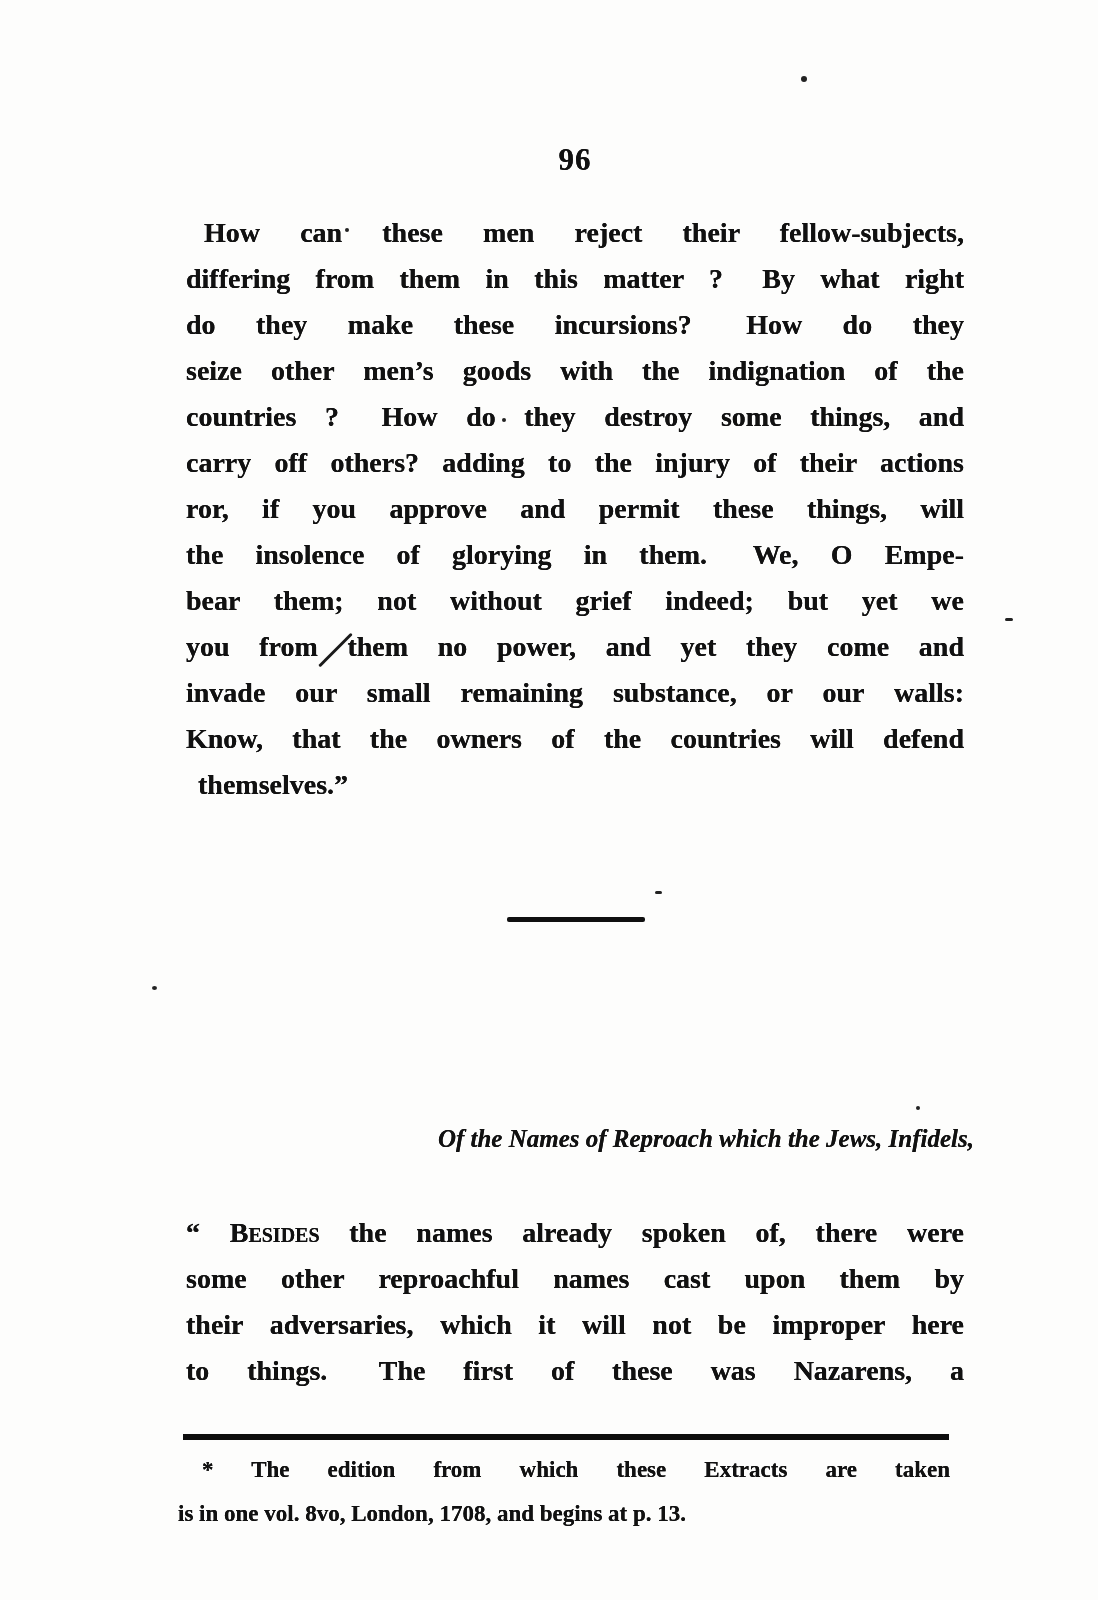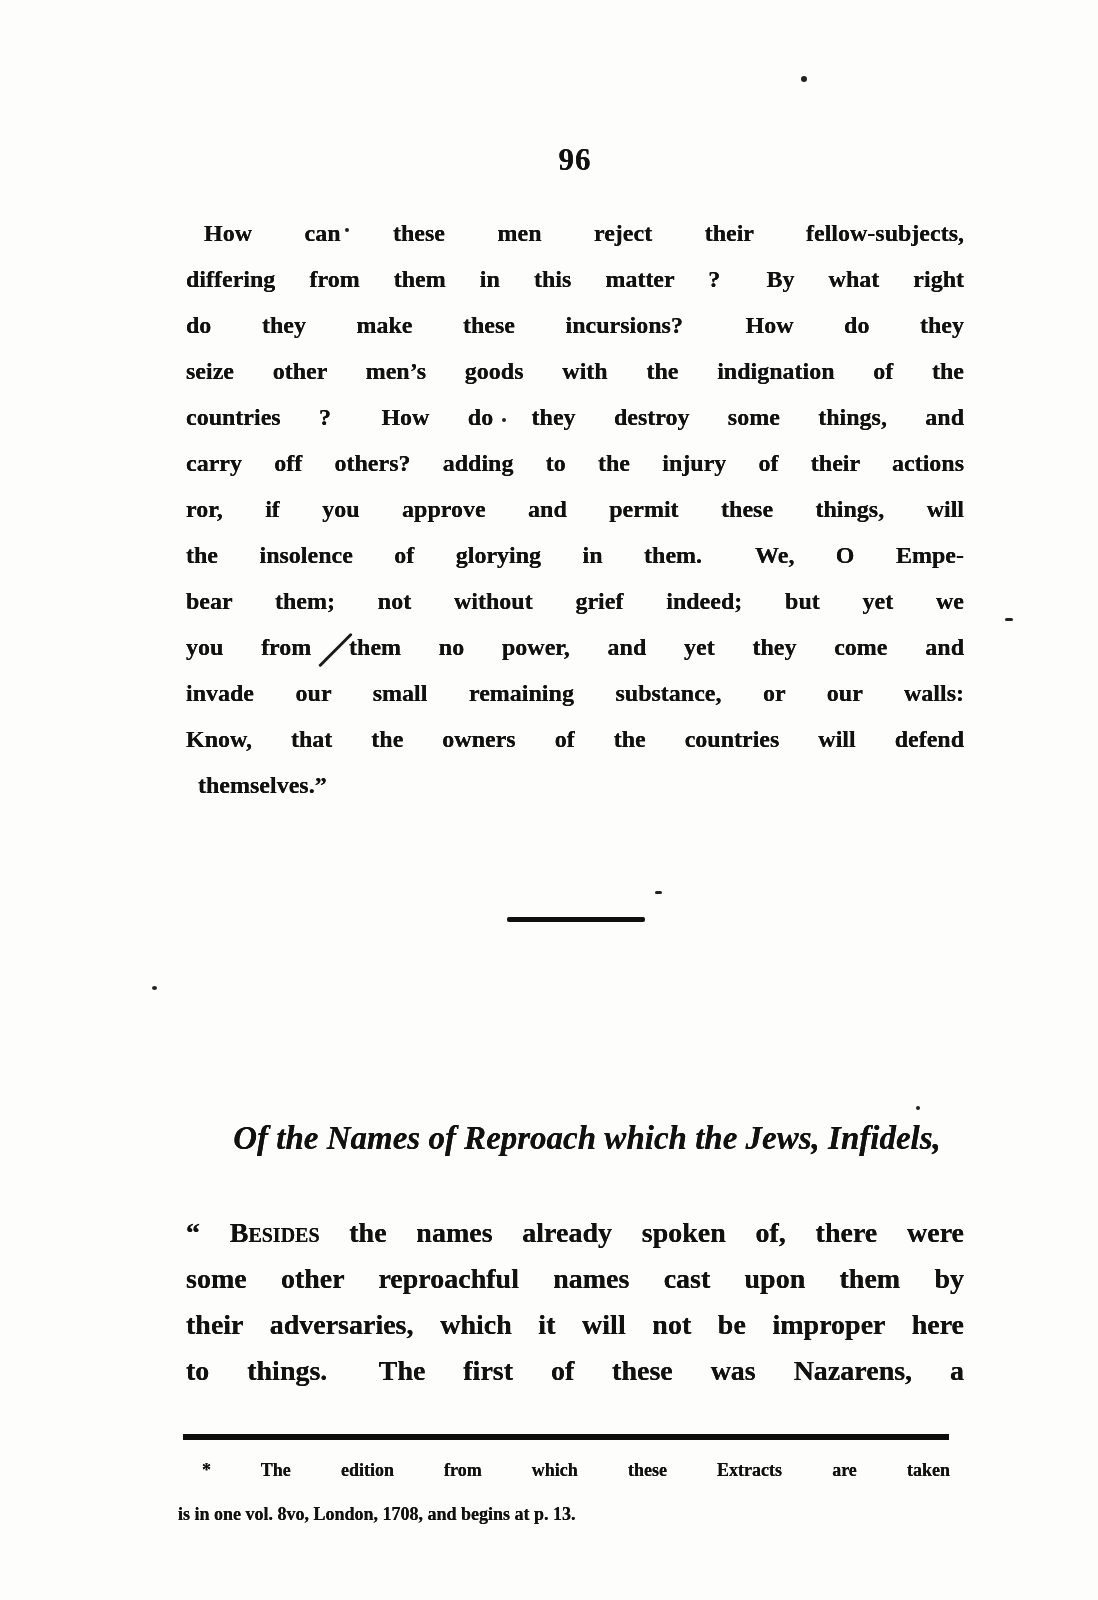--- a/index.html
+++ b/index.html
@@ -13,50 +13,50 @@
     font-weight: 700;
     overflow: hidden;
   }
   .ink { text-shadow: 0 0 0.6px currentColor; }
   .pageno {
     position: absolute; left: 186px; top: 142px; width: 778px;
     text-align: center; font-size: 31px; letter-spacing: 1px;
   }
   .para1 {
     position: absolute; left: 186px; top: 210px; width: 778px;
-    font-size: 24px; line-height: 46px;
+    font-size: 28px; line-height: 46px;
   }
   .para2 {
     position: absolute; left: 186px; top: 1210px; width: 778px;
     font-size: 28px; line-height: 46px;
   }
   .jline { text-align: justify; text-align-last: justify; }
   .lline { text-align: left; text-align-last: auto; margin-left: 12px; }
   .indent1 { text-indent: 18px; }
   .divider {
     position: absolute; left: 507px; top: 917px; width: 138px; height: 5px;
     background: #101010; border-radius: 2px;
   }
   .heading {
     position: absolute; left: 160px; top: 974px; width: 830px;
     text-align: center; font-variant: small-caps;
     font-size: 33px; line-height: 57px; letter-spacing: 1px; word-spacing: 9px;
   }
   .subtitle {
-    position: absolute; left: 188px; top: 1112px; width: 798px;
-    text-align: center; font-style: italic; font-size: 33px; line-height: 53px;
+    position: absolute; left: 176px; top: 1112px; width: 798px;
+    text-align: right; font-style: italic; font-size: 25px; line-height: 53px;
   }
   .sc { font-variant: small-caps; }
   .footrule {
     position: absolute; left: 183px; top: 1434px; width: 766px; height: 6px;
     background: #0d0d0d;
   }
   .footnote {
     position: absolute; left: 178px; top: 1448px; width: 772px;
-    font-size: 18px; line-height: 44px;
+    font-size: 23px; line-height: 44px;
   }
   .footnote .fn1 { text-align: justify; text-align-last: justify; text-indent: 24px; }
   .footnote .fn2 { text-align: left; }
   .speck { position: absolute; background: #222; border-radius: 50%; }
   .slashmark {
     position: absolute; left: 334px; top: 627px; width: 3px; height: 46px;
     background: #1a1a1a; transform: rotate(45deg); border-radius: 2px;
   }
 </style>
 </head>

